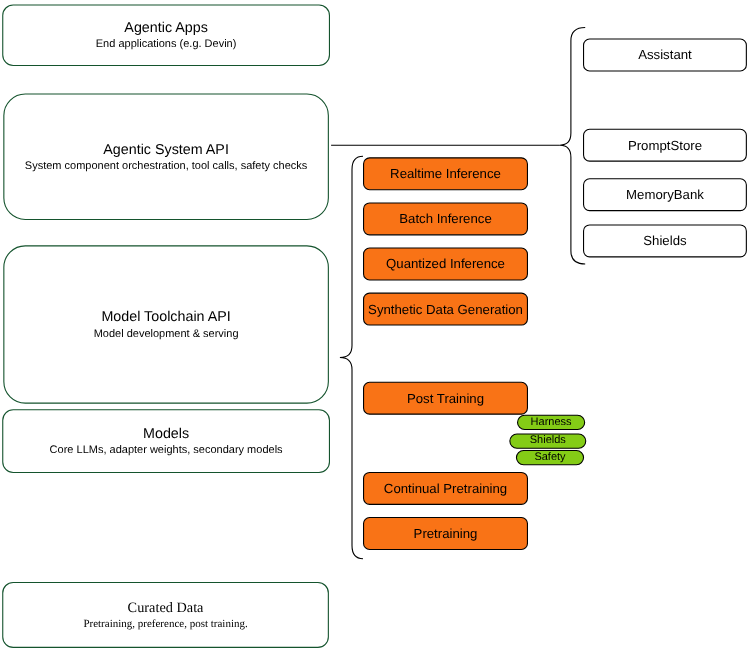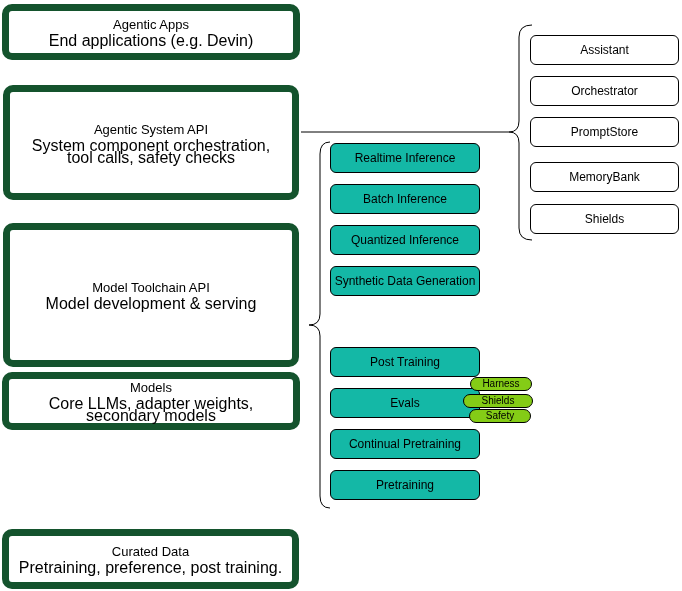--- a/index.html
+++ b/index.html
@@ -2,31 +2,31 @@
 <html><head>
 <meta charset="utf-8">
 <style>
   html,body{margin:0;padding:0;background:#ffffff;}
   .canvas{
     position:relative;width:682px;height:591px;background:#ffffff;
     font-family:"Liberation Sans", sans-serif;color:#000;overflow:hidden;
   }
   svg.wires{position:absolute;left:0;top:0;width:682px;height:591px;pointer-events:none;}
   .node{
-    position:absolute;box-sizing:border-box;background:#fff;border:7px solid #14532d;
+    position:absolute;box-sizing:border-box;background:#fff;border:1px solid #14532d;
     display:flex;flex-direction:column;align-items:center;justify-content:center;
     text-align:center;
   }
   .big{border-radius:10px;}
-  .bigger{border-radius:10px;}
+  .bigger{border-radius:20px;}
   .node .title{font-size:13px;line-height:15px;}
-  .node .subtitle{font-size:16px;line-height:12px;margin-top:3px;padding:0 8px;}
+  .node .subtitle{font-size:10px;line-height:12px;margin-top:3px;padding:0 8px;}
   .mid{
     position:absolute;box-sizing:border-box;left:330px;width:150px;height:30px;
-    background:#14b8a6;border:1px solid #000;border-radius:6px;
+    background:#f97316;border:1px solid #000;border-radius:6px;
     display:flex;align-items:center;justify-content:center;
     font-size:12px;text-align:center;
   }
   .right{
     position:absolute;box-sizing:border-box;left:530px;width:149px;height:30px;
     background:#fff;border:1px solid #000;border-radius:6px;
     display:flex;align-items:center;justify-content:center;
     font-size:12px;text-align:center;
   }
   .pill{
@@ -64,37 +64,35 @@
     <div class="title">Model Toolchain API</div>
     <div class="subtitle">Model development &amp; serving</div>
   </div>
 
   <div class="node big" style="left:2px;top:372px;width:298px;height:58px;">
     <div class="title">Models</div>
     <div class="subtitle">Core LLMs, adapter weights, secondary models</div>
   </div>
 
 
-  <div class="node big" style="left:2px;top:529px;width:297px;height:60px;">
+  <div class="node big" style="left:2px;top:529px;width:297px;height:60px;font-family:Liberation Serif, serif;">
     <div class="title">Curated Data</div>
     <div class="subtitle">Pretraining, preference, post training.</div>
   </div>
 
   <div class="mid" style="top:143px;">Realtime Inference</div>
   <div class="mid" style="top:184px;">Batch Inference</div>
   <div class="mid" style="top:225px;">Quantized Inference</div>
   <div class="mid" style="top:266px;">Synthetic Data Generation</div>
   <div class="mid" style="top:347px;">Post Training</div>
-  <div class="mid" style="top:388px;">Evals</div>
   <div class="mid" style="top:429px;">Continual Pretraining</div>
   <div class="mid" style="top:470px;">Pretraining</div>
 
   <div class="pill" style="left:470px;top:377px;width:62px;">Harness</div>
   <div class="pill" style="left:463px;top:394px;width:70px;">Shields</div>
   <div class="pill" style="left:469px;top:409px;width:62px;">Safety</div>
 
   <div class="right" style="top:35px;">Assistant</div>
-  <div class="right" style="top:76px;">Orchestrator</div>
   <div class="right" style="top:117px;">PromptStore</div>
   <div class="right" style="top:162px;">MemoryBank</div>
   <div class="right" style="top:204px;">Shields</div>
 
 </div>
 
 </body></html>

